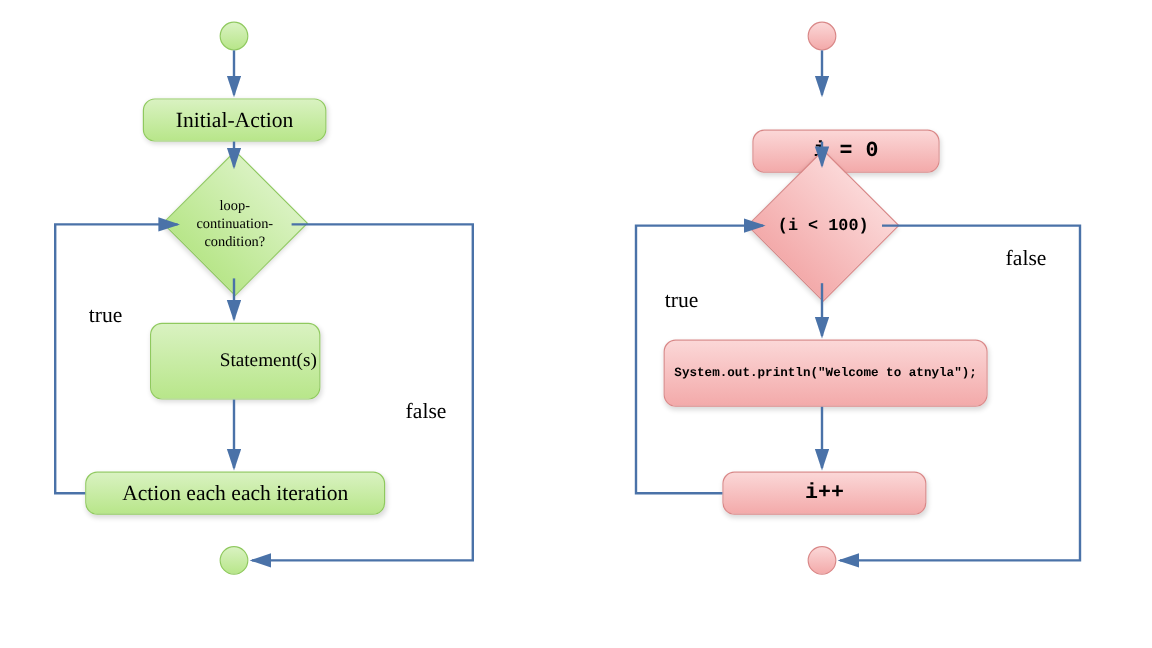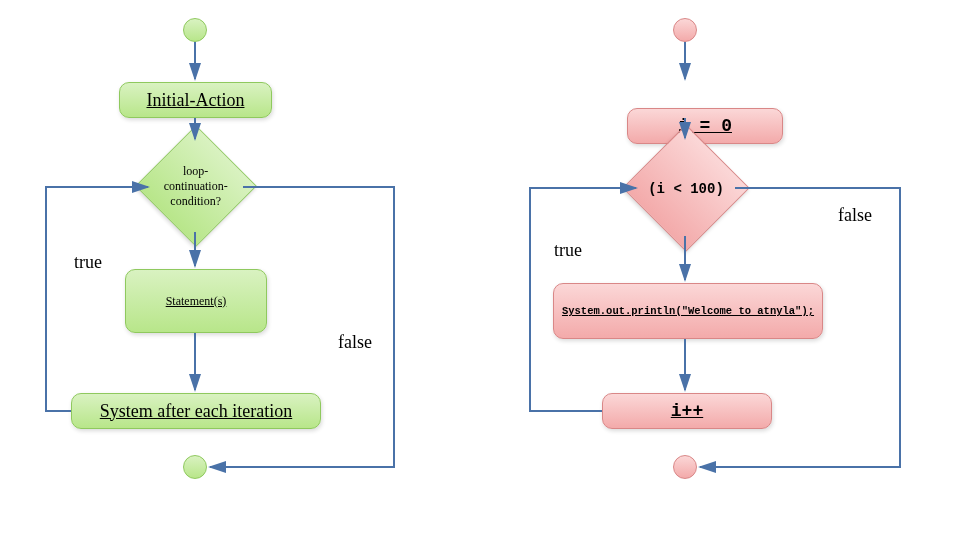--- a/index.html
+++ b/index.html
@@ -34,21 +34,20 @@
     border: 1px solid #8fc95e;
   }
   .red-fill {
     background: linear-gradient(#fbd7d7, #f3aaaa);
     border: 1px solid #d98787;
   }
   .rect {
     border-radius: 10px;
     padding: 6px 2px;
     box-shadow: 1px 2px 4px rgba(0,0,0,0.15);
-    text-decoration: underline;
   }
   .diamond {
     transform: rotate(45deg);
     box-shadow: 1px 2px 4px rgba(0,0,0,0.15);
   }
   .diamond-inner {
     transform: rotate(-45deg);
     text-align: center;
     width: 140%;
   }
@@ -81,28 +80,28 @@
   </div>
 
   <div class="node diamond green-fill" style="left:153px; top:143px; width:86px; height:86px;">
     <div class="diamond-inner" style="font-size:12px; line-height:1.25;">
       <div>loop-</div>
       <div>continuation-</div>
       <div>condition?</div>
     </div>
   </div>
 
-  <div class="node rect green-fill" style="left:125px; top:269px; width:142px; height:64px; font-size:12px; line-height:1.35;">
+  <div class="node rect green-fill" style="left:125px; top:269px; width:142px; height:64px; font-size:16px; line-height:1.35;justify-content:flex-end;">
     <div>
       <div>Statement(s)</div>
     </div>
   </div>
 
   <div class="node rect green-fill" style="left:71px; top:393px; width:250px; height:36px; font-size:18px;">
-    <span>System after each iteration</span>
+    <span>Action each each iteration</span>
   </div>
 
   <div class="node circle green-fill" style="left:183px; top:455px;"></div>
 
   <div class="label" style="left:74px; top:252px;">true</div>
   <div class="label" style="left:338px; top:332px;">false</div>
 
   <div class="node circle red-fill" style="left:673px; top:18px;"></div>
 
   <div class="node rect red-fill" style="left:627px; top:82px; width:156px; height:36px;margin-top:26px;">

